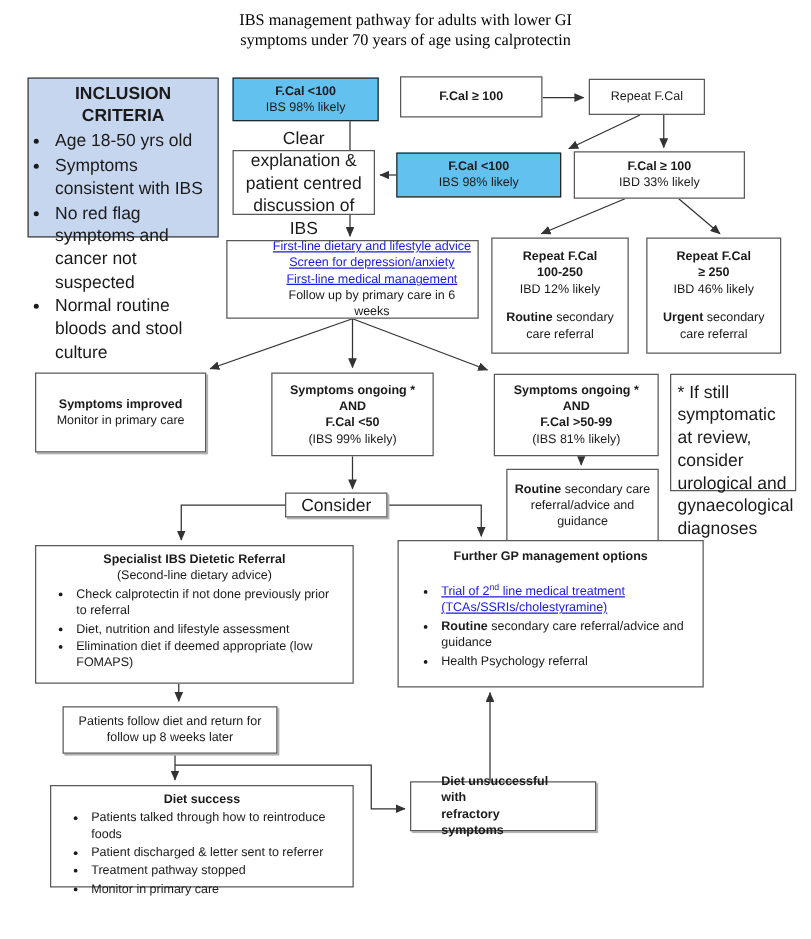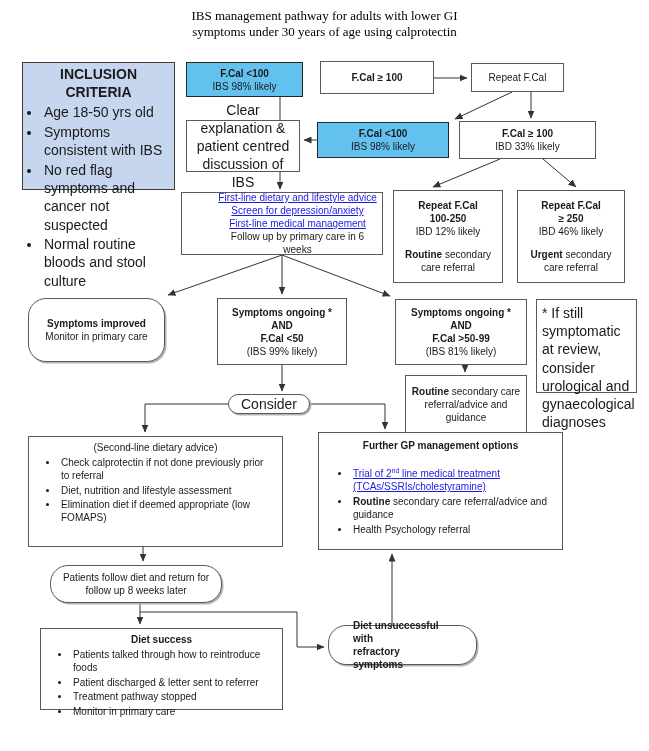--- a/index.html
+++ b/index.html
@@ -14,40 +14,40 @@
     font-size:13px;line-height:1.25;color:#000;
   }
   .box{
     position:absolute;box-sizing:border-box;background:#fff;
     border:1px solid #595959;font-size:10px;line-height:1.3;
     display:flex;flex-direction:column;justify-content:center;
     text-align:center;padding:2px 4px;
   }
   .blue{background:#63c1ef;border-color:#262626;}
   .lav{background:#c7d6ef;border-color:#3d3d3d;}
-  .shadow{box-shadow:1.5px 1.5px 0 #b3b3b3;border-radius:18px;}
+  .shadow{box-shadow:1.5px 1.5px 0 #b3b3b3;}
   .b{font-weight:bold;}
   .leftal{text-align:left;justify-content:flex-start;}
   .boxtitle{font-weight:bold;text-align:center;}
   ul{margin:2px 0 0 0;padding-left:15px;text-align:left;}
   li{margin:0 0 1.5px 0;padding-left:2px;}
   .link{color:#1a1ae0;text-decoration:underline;cursor:pointer;}
   sup{font-size:7px;}
   .gap{height:10px;}
   svg.wires{position:absolute;left:0;top:0;pointer-events:none;}
   .small{font-size:14px;}
 </style>
 </head>
 <body>
 
 <div id="canvas">
 
   <div id="title">
     <div>IBS management pathway for adults with lower GI</div>
-    <div>symptoms under 30 years of age using calprotectin</div>
+    <div>symptoms under 70 years of age using calprotectin</div>
   </div>
 
   <svg class="wires" width="649" height="751" viewBox="0 0 649 751">
     <defs>
       <marker id="arr" markerWidth="9" markerHeight="7" refX="7.5" refY="3.5" orient="auto" markerUnits="userSpaceOnUse">
         <path d="M0,0 L8,3.5 L0,7 z" fill="#333"></path>
       </marker>
     </defs>
     <g stroke="#333" stroke-width="1" fill="none">
       <path d="M280,97 L280,120"></path>
@@ -159,20 +159,21 @@
 
   <div class="box" style="left:405px;top:375px;width:122px;height:58px;">
     <div><span class="b">Routine</span><span> secondary care referral/advice and guidance</span></div>
   </div>
 
   <div class="box shadow small" style="left:228px;top:394px;width:82px;height:20px;">
     <div>Consider</div>
   </div>
 
   <div class="box leftal" style="left:28px;top:436px;width:255px;height:111px;justify-content:flex-start;padding:4px 8px;">
+    <div class="boxtitle">Specialist IBS Dietetic Referral</div>
     <div style="text-align:center;">(Second-line dietary advice)</div>
     <ul style="padding-left:22px;">
       <li>Check calprotectin if not done previously prior to referral</li>
       <li>Diet, nutrition and lifestyle assessment</li>
       <li>Elimination diet if deemed appropriate (low FOMAPS)</li>
     </ul>
   </div>
 
   <div class="box leftal" style="left:318px;top:432px;width:245px;height:118px;justify-content:flex-start;padding:6px 8px;">
     <div class="boxtitle">Further GP management options</div>

